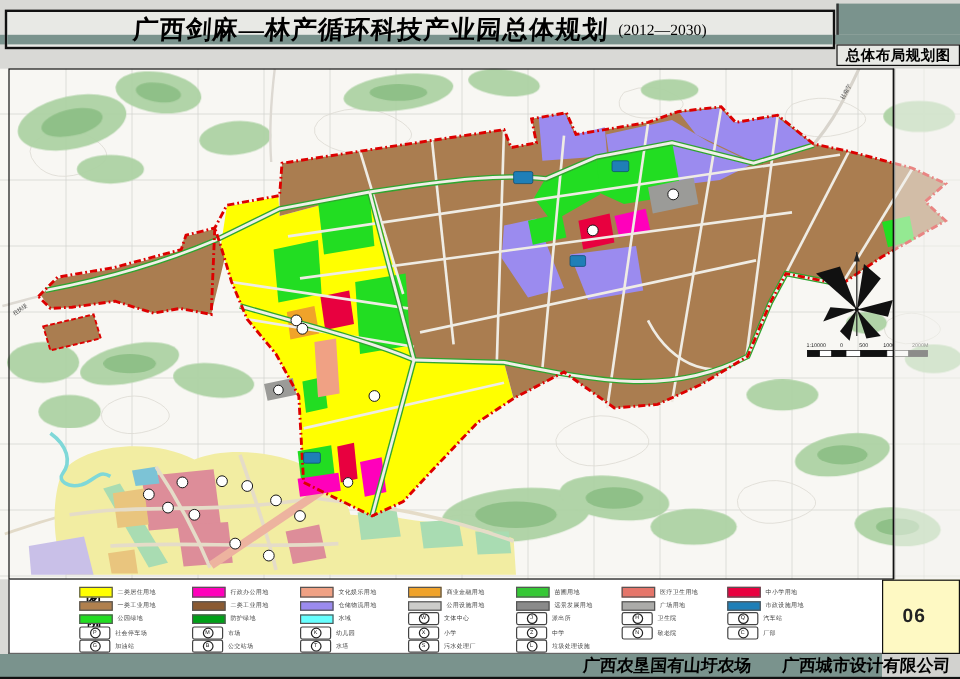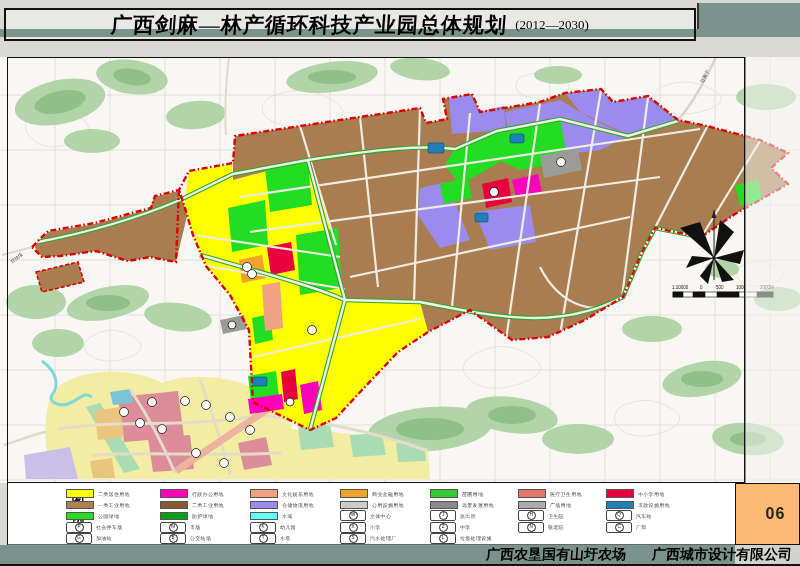--- a/index.html
+++ b/index.html
@@ -32,23 +32,23 @@
                 color:#111;line-height:16px;text-align:center;font-family:"Liberation Serif",serif;}
   .lg-col{position:absolute;top:5px;}
   .lg-row{display:flex;align-items:center;height:11.2px;}
   .lg-sw{width:28px;height:8.5px;border:0.5px solid #555;box-sizing:border-box;flex:none;}
   .lg-ic{width:24px;height:9px;border:0.6px solid #444;border-radius:2px;background:#fff;flex:none;
          display:flex;align-items:center;justify-content:center;}
   .lg-ic i{width:7px;height:7px;border:0.7px solid #222;border-radius:50%;font-style:normal;
            font-size:4.5px;line-height:6px;text-align:center;color:#111;display:block;}
   .lg-lb{font-size:5px;color:#444;margin-left:4px;white-space:nowrap;letter-spacing:.3px;}
   
-  #page-num-box{position:absolute;left:735px;top:483px;width:65px;height:62px;background:#fdba74;
+  #page-num-box{position:absolute;left:735px;top:483px;width:65px;height:62px;background:#fef9c3;
                 border:1.5px solid #111;box-sizing:border-box;display:flex;align-items:center;
-                justify-content:center;padding-left:16px;}
+                justify-content:flex-start;padding-left:16px;}
   #page-num{font-size:16px;font-weight:bold;color:#222;letter-spacing:1px;}
   #footer{position:absolute;left:0;top:545px;width:800px;height:21px;background:#7A938D;
           border-bottom:2px solid #111;box-sizing:border-box;}
   #footer-corner{position:absolute;left:735px;top:0;width:65px;height:100%;background:#D2D2CF;}
   #footer-text{position:absolute;right:8px;top:0;height:100%;display:flex;align-items:center;gap:26px;
                font-family:"Liberation Serif",serif;font-weight:bold;font-size:14px;color:#000;
                white-space:nowrap;transform:skewX(-4deg);}
 </style>
 </head>
 <body>
@@ -56,20 +56,23 @@
 <div id="page">
 
   <div id="sage-stripe"></div>
   <div id="corner-dark"></div>
   <div id="title-box">
     <div id="title-stripe"></div>
     <div id="title-line">
       <span id="page-title">广西剑麻—林产循环科技产业园总体规划</span>
       <span id="title-suffix">(2012—2030)</span>
     </div>
+  </div>
+  <div id="sheet-label-box">
+    <span id="sheet-label">总体布局规划图</span>
   </div>
 
   <div id="map-wrap">
     <svg width="800" height="426" viewBox="0 0 800 426">
 
       <rect x="0" y="0" width="800" height="426" fill="#F8F7F3"></rect>
 
       <g stroke="#D3D3CE" stroke-width="0.6">
         <path d="M55,0V426 M110,0V426 M165,0V426 M220,0V426 M275,0V426 M330,0V426 M385,0V426 M440,0V426 M495,0V426 M550,0V426 M605,0V426 M660,0V426 M715,0V426 M770,0V426"></path>
         <path d="M0,38H800 M0,93H800 M0,148H800 M0,203H800 M0,258H800 M0,313H800 M0,368H800 M0,423H800"></path>

